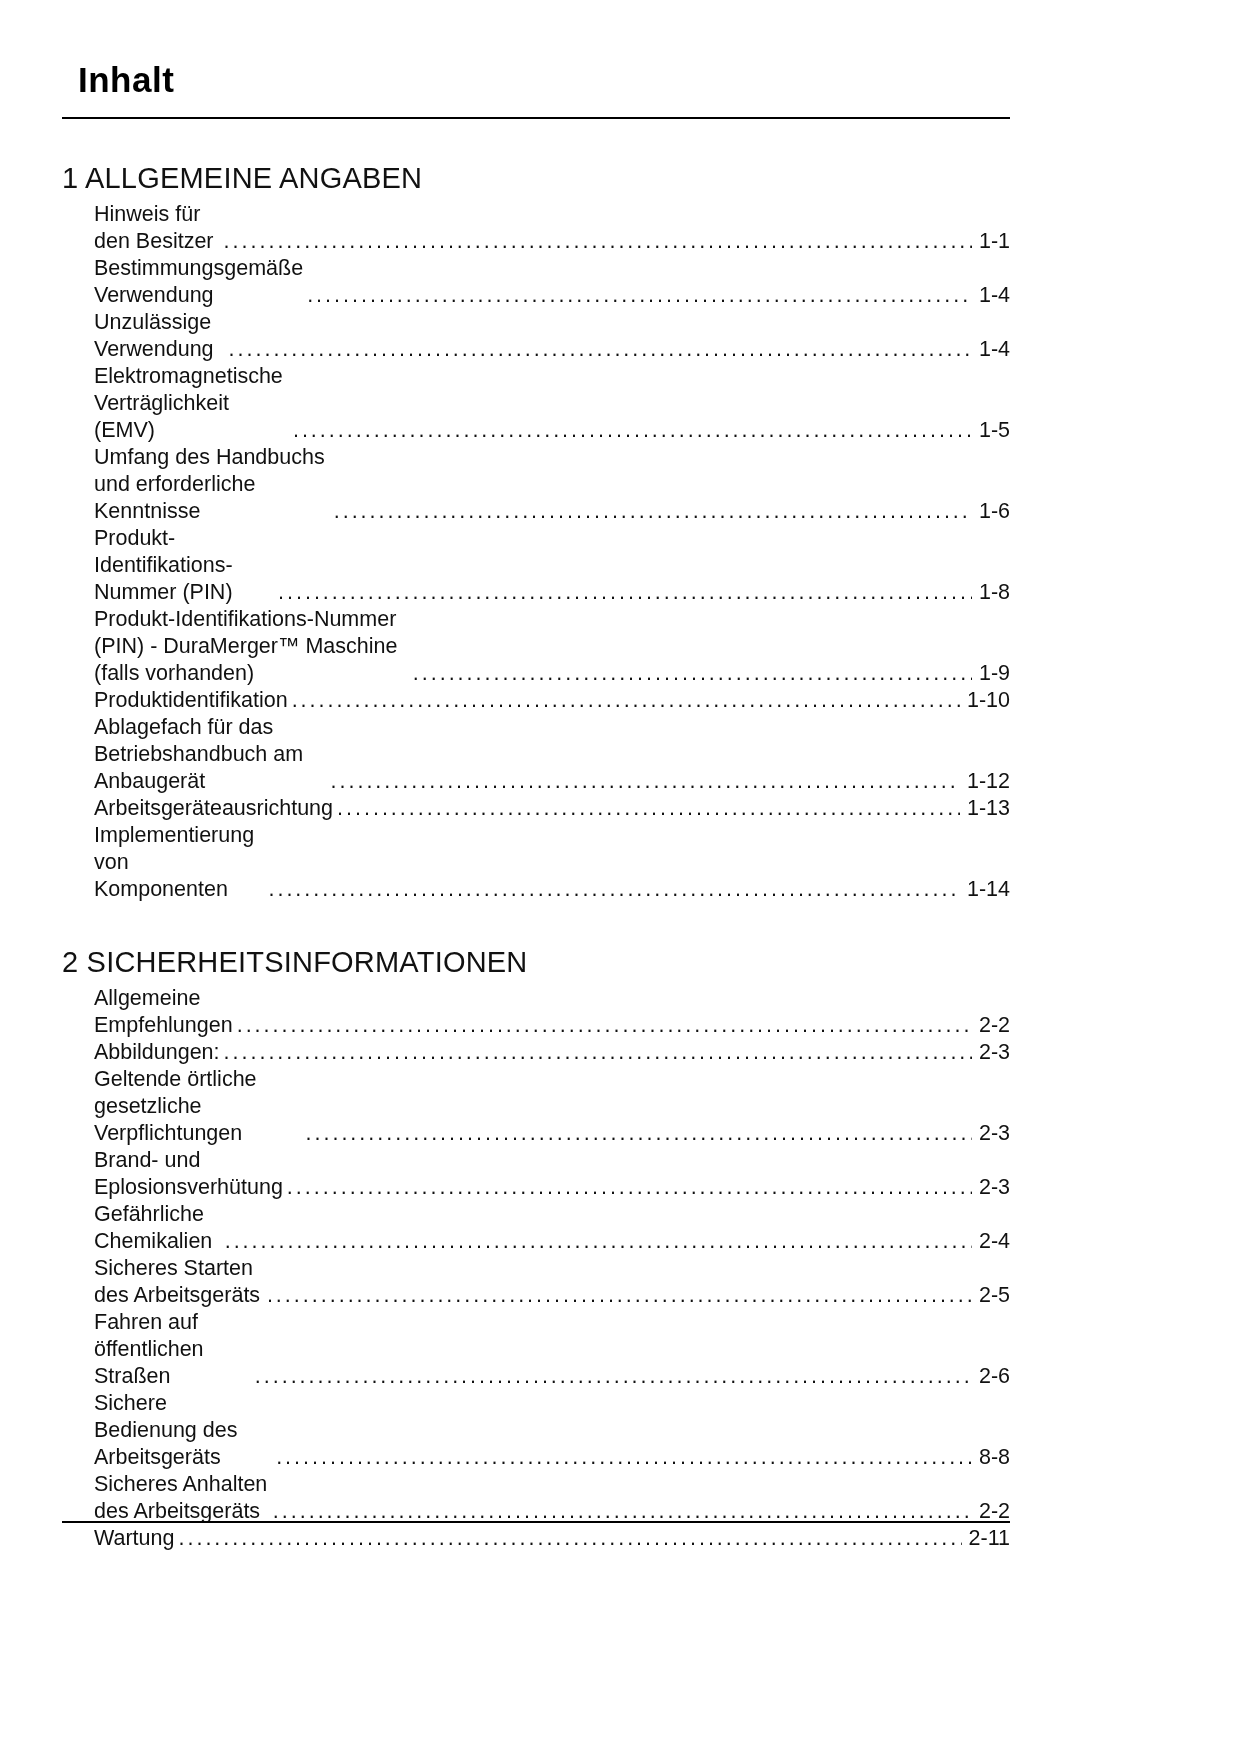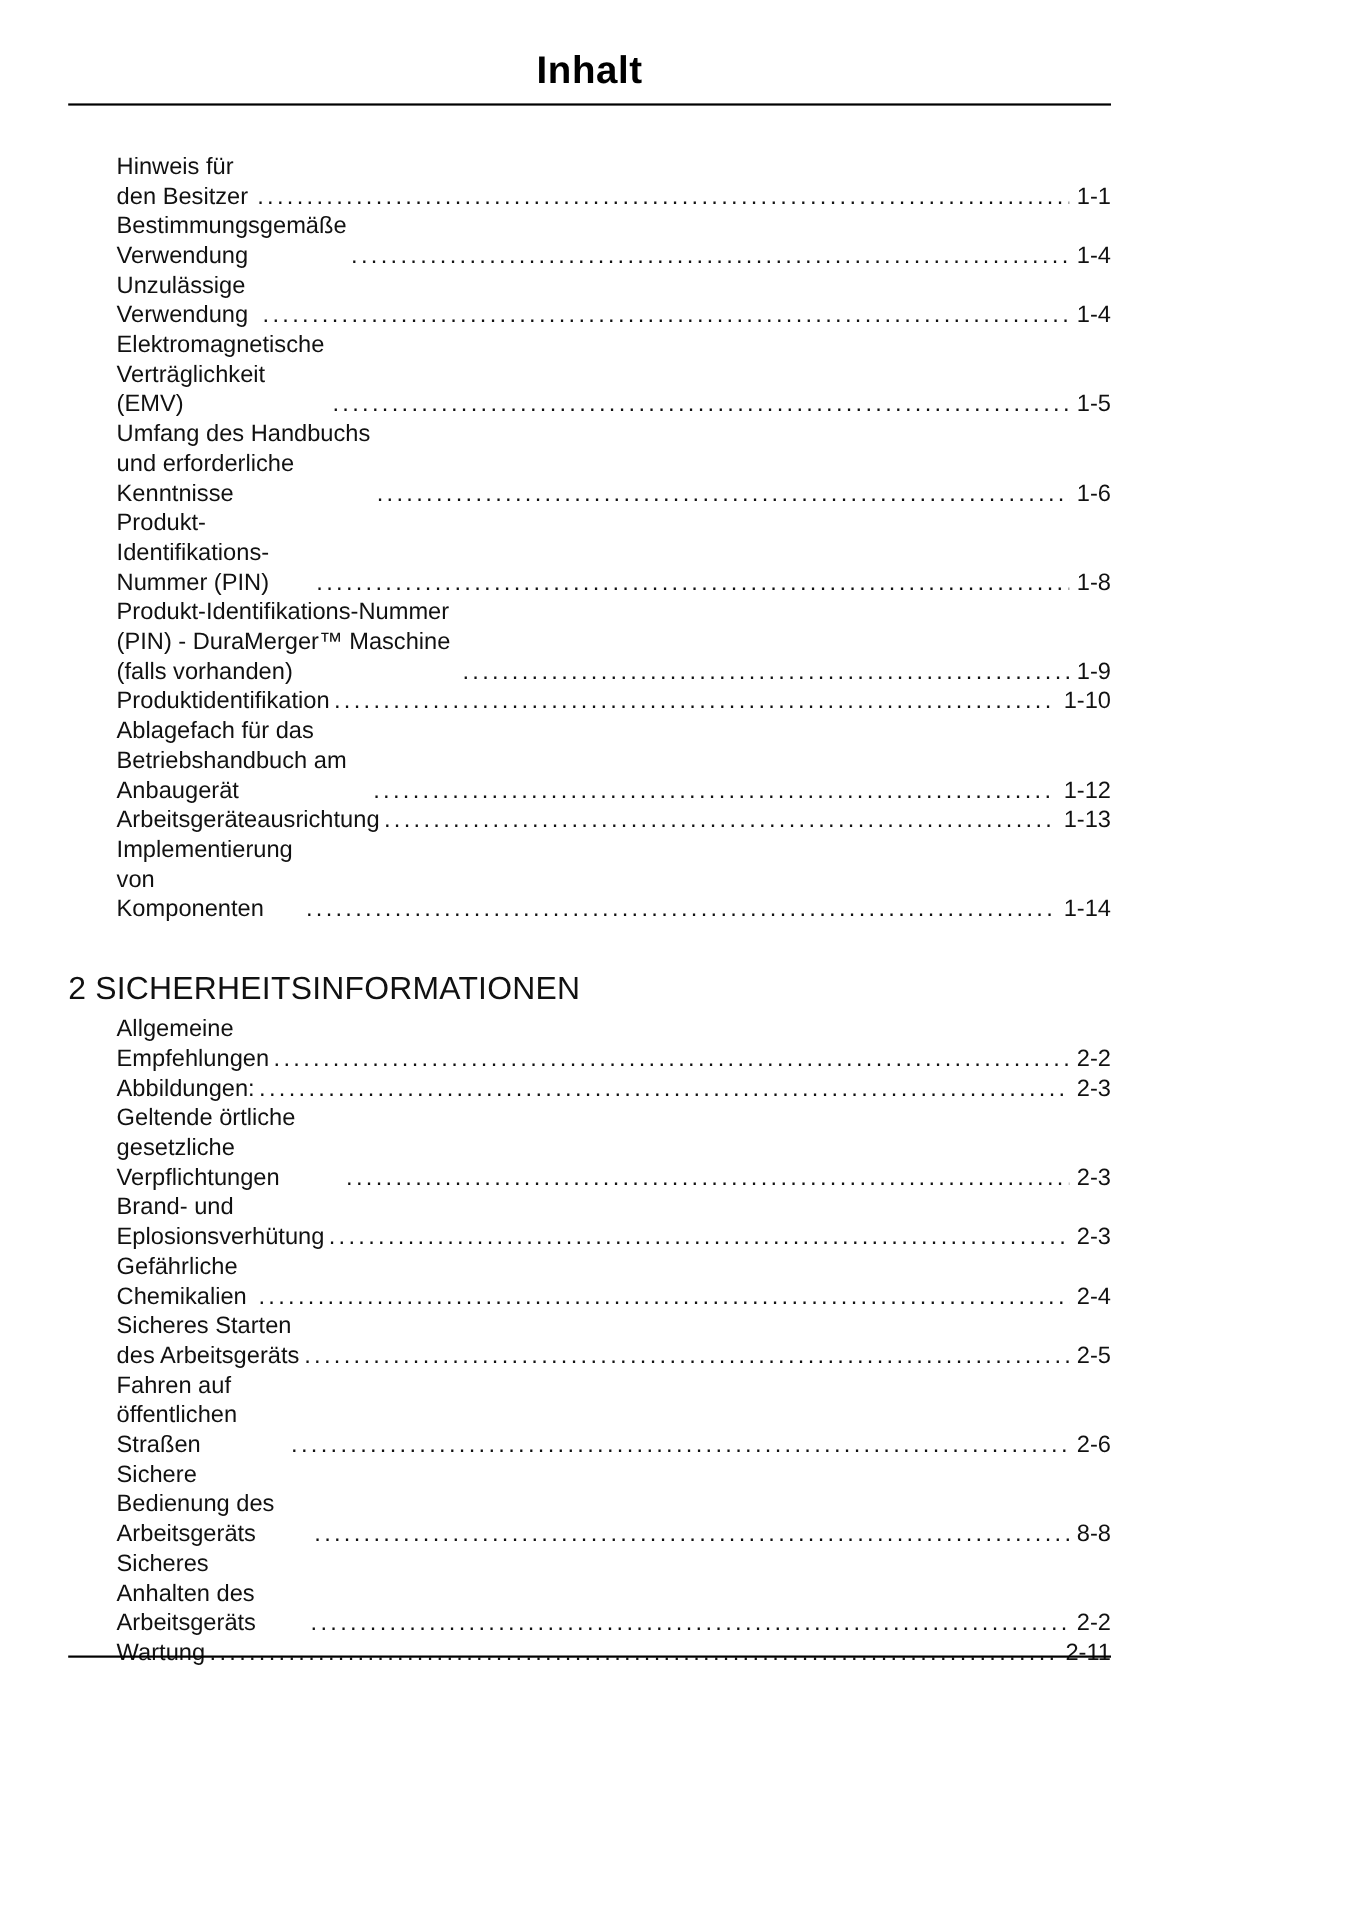--- a/index.html
+++ b/index.html
@@ -14,23 +14,23 @@
     color: #000;
     overflow: hidden;
   }
   .content {
     position: relative;
     margin-left: 62px;
     width: 948px;
     height: 1754px;
   }
   .doc-title {
-    margin: 0;
+    margin: 16px;
     padding-top: 43px;
-    text-align: center;
+    text-align: left;
     font-size: 35px;
     font-weight: bold;
     letter-spacing: 0.5px;
     line-height: 42px;
   }
   .title-rule {
     border: none;
     border-top: 2px solid #000;
     margin: 9px 0 0 0;
   }
@@ -48,21 +48,21 @@
   }
   .section-heading {
     margin: 0 0 6px 0;
     font-size: 29px;
     font-weight: normal;
     letter-spacing: 0.2px;
     line-height: 34px;
     color: #111;
   }
   .entry-list {
-    margin-left: 44px;
+    margin-left: 32px;
   }
   .toc-entry {
     display: flex;
     align-items: flex-end;
     font-size: 21.5px;
     line-height: 27px;
     color: #111;
   }
   .entry-text {
     flex: 0 1 auto;
@@ -84,20 +84,21 @@
   }
 </style>
 </head>
 <body>
 
 <div class="content">
   <h1 class="doc-title">Inhalt</h1>
   <hr class="title-rule">
   <div>
       <section class="toc-section">
+        <h2 class="section-heading">1 ALLGEMEINE ANGABEN</h2>
         <div class="entry-list">
           <div class="toc-entry">
             <span class="entry-text">Hinweis für den Besitzer</span>
             <span class="dots"></span>
             <span class="entry-page">1-1</span>
           </div>
           <div class="toc-entry">
             <span class="entry-text">Bestimmungsgemäße Verwendung</span>
             <span class="dots"></span>
             <span class="entry-page">1-4</span>

